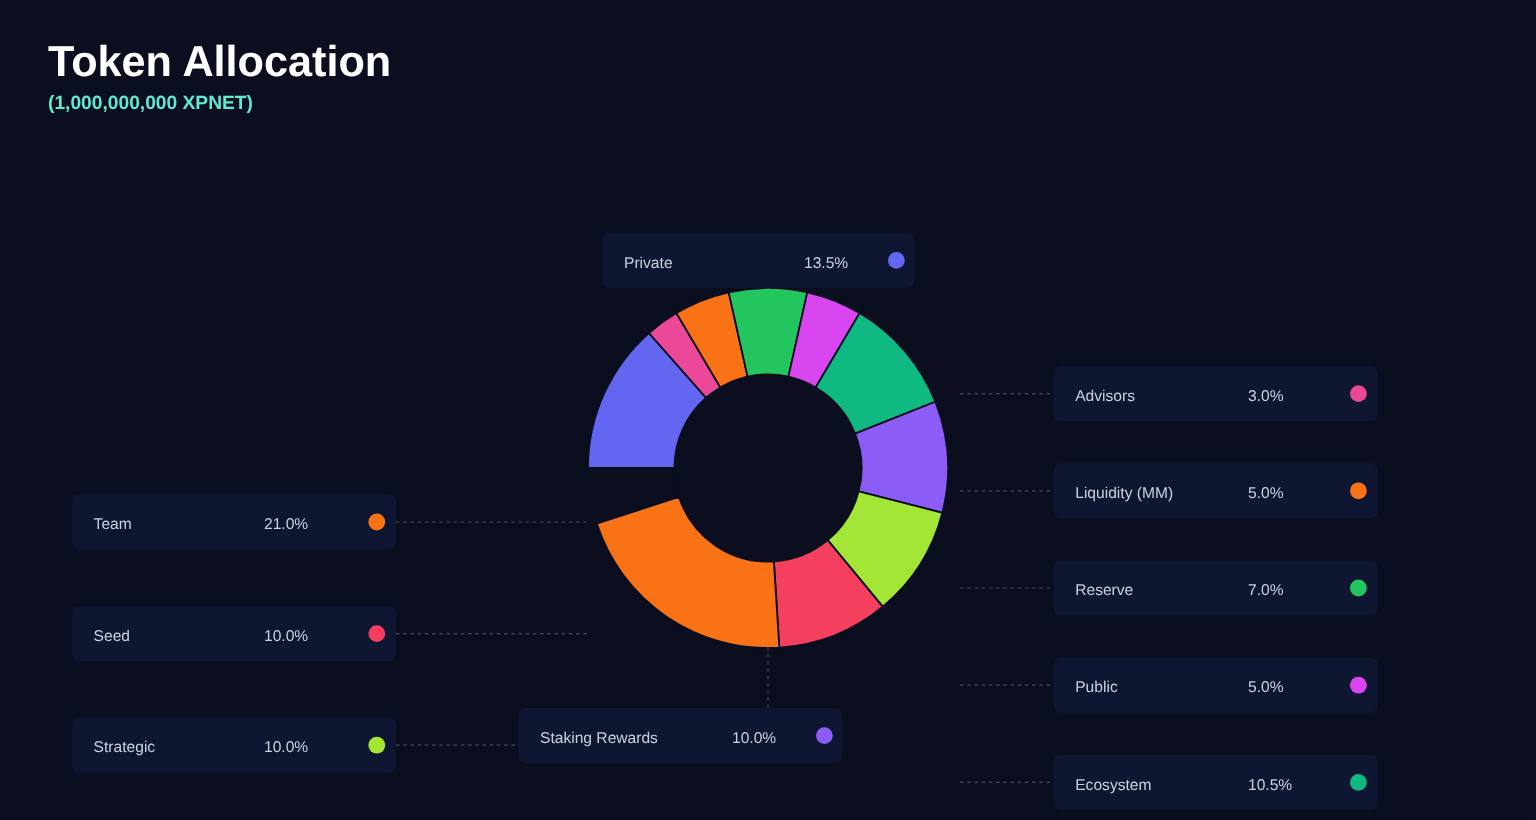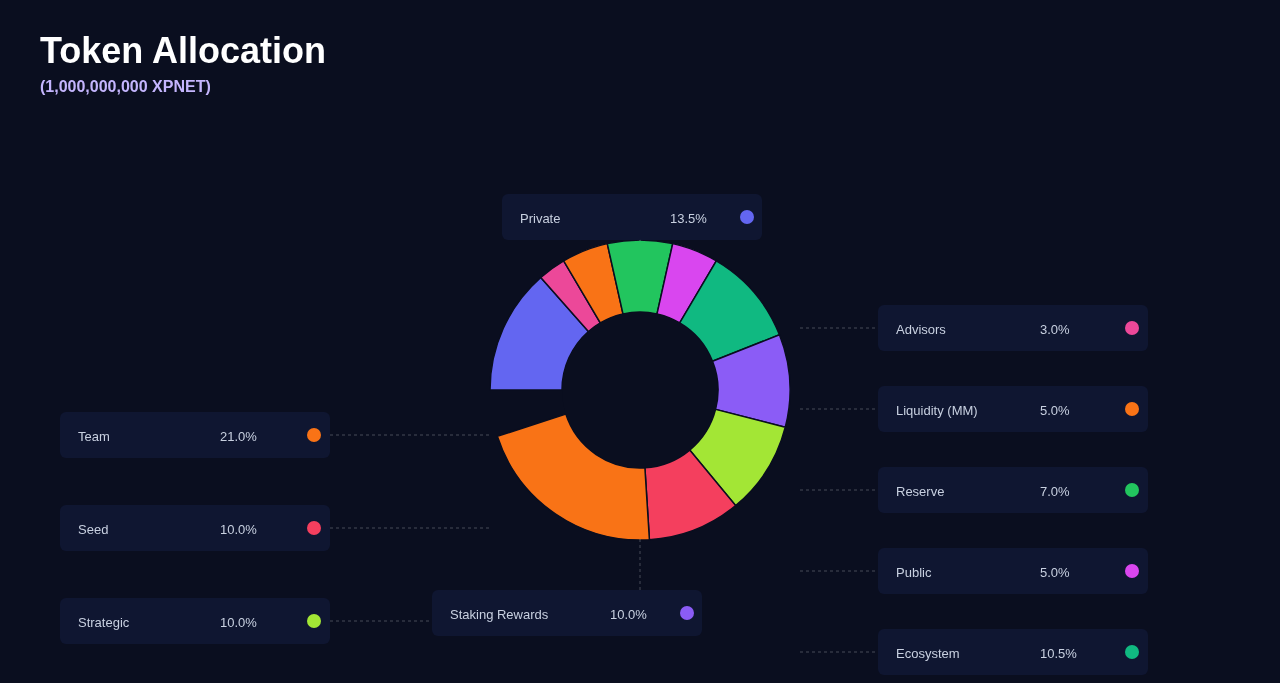--- a/index.html
+++ b/index.html
@@ -20,21 +20,21 @@
     }
     .title {
       font-size: 36px;
       font-weight: 800;
       color: #ffffff;
       margin-bottom: 6px;
     }
     .subtitle {
       font-size: 16px;
       font-weight: 600;
-      color: #c4b5fd;
+      color: #5eead4;
       margin-bottom: 20px;
     }
   </style>
 </head>
 <body>
 
 <div class="page-container">
   <h1 class="title">Token Allocation</h1>
   <p class="subtitle">(1,000,000,000 XPNET)</p>
 

